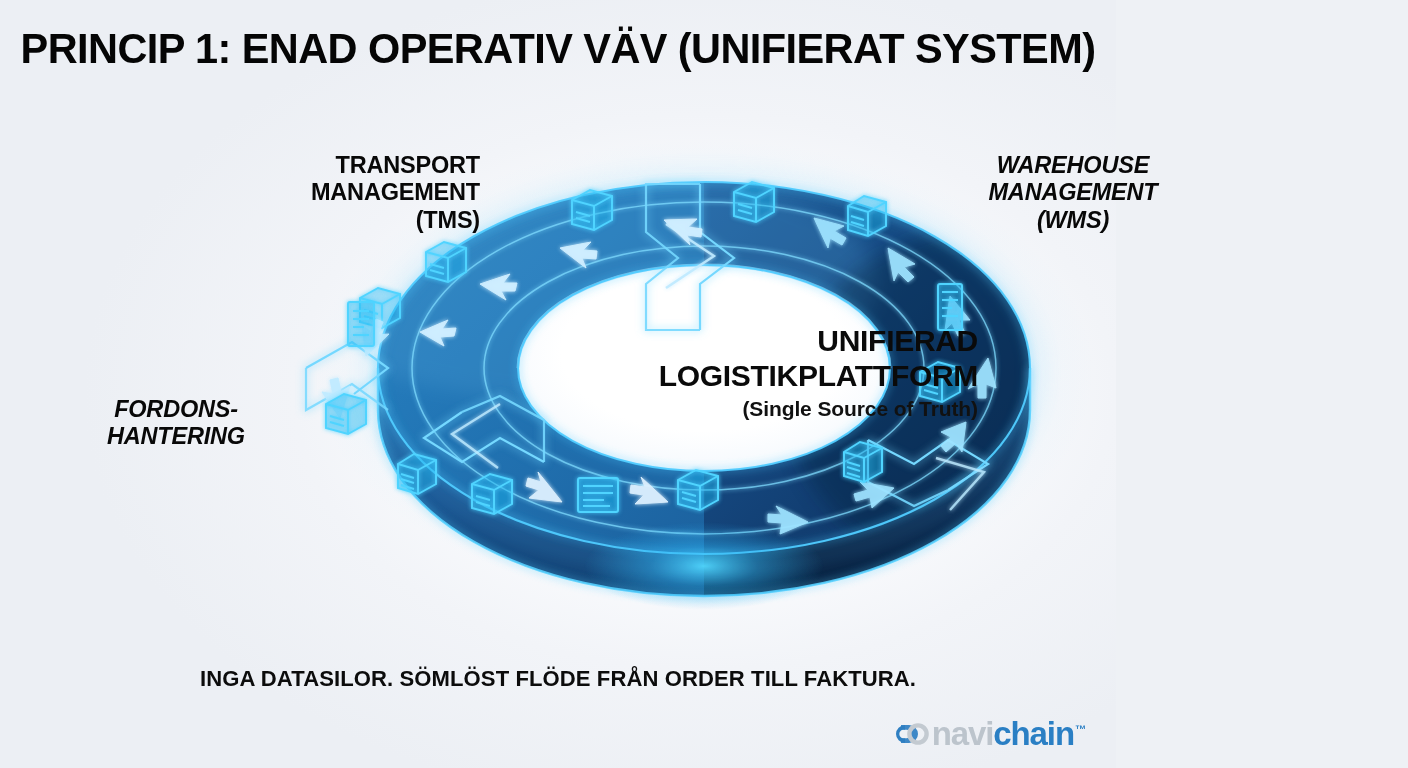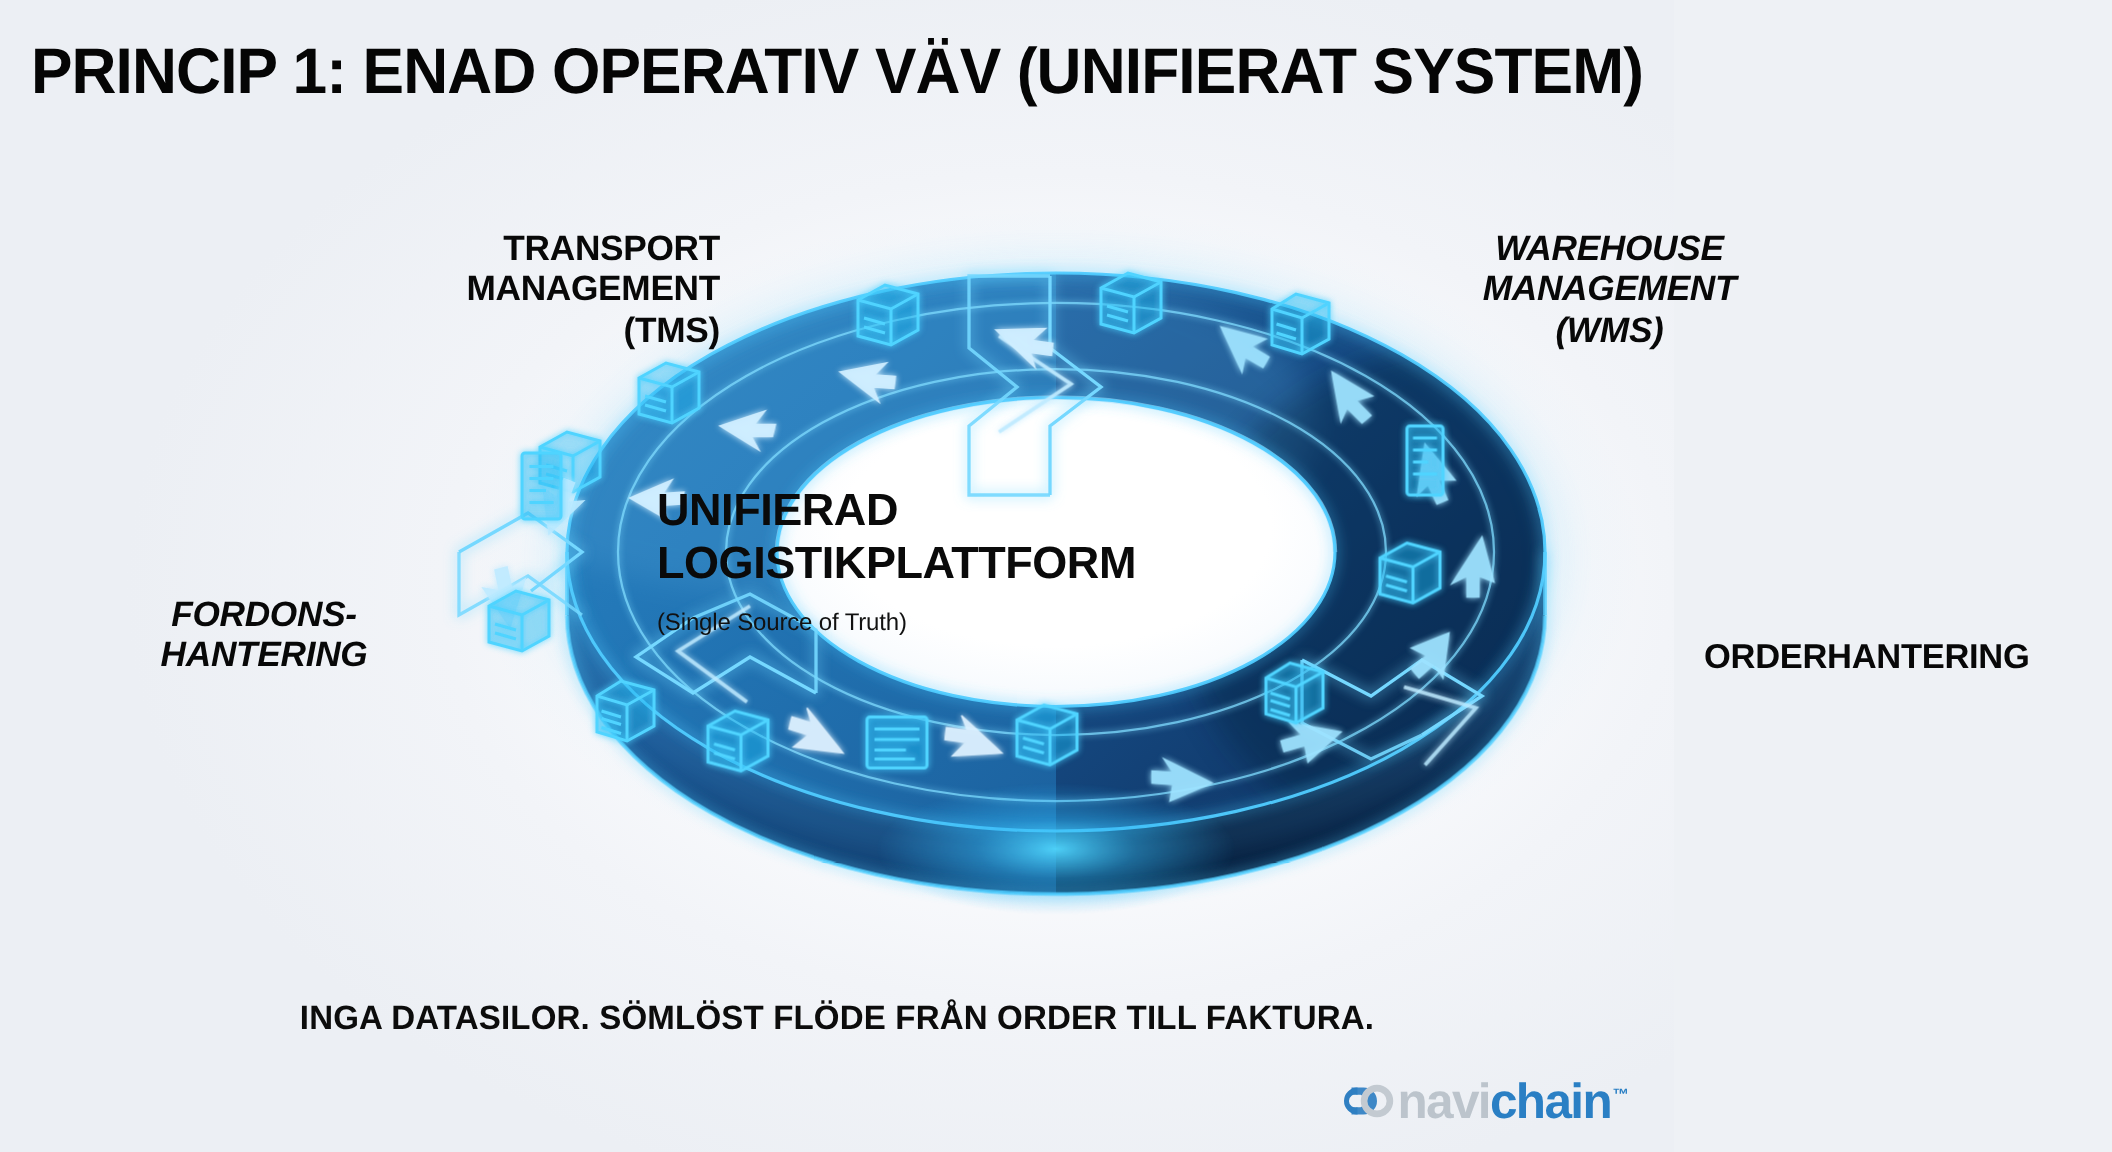--- a/index.html
+++ b/index.html
@@ -41,29 +41,29 @@
     white-space:pre-line;
   }
   #lbl-tms{ left:244px; top:152px; text-align:right; width:236px;}
   #lbl-wms{ left:955px; top:152px; text-align:center; width:236px;font-style:italic;}
   #lbl-fleet{ left:58px;  top:396px; text-align:center; width:236px;font-style:italic;}
   #lbl-order{ left:1136px;top:424px; text-align:left;   width:270px; font-size:23px;}
   #lbl-invoice{ left:0; right:0; top:618px; text-align:center; width:1408px; font-size:22px;}
 
   
   #center{
-    position:absolute;left:438px;top:324px;width:540px;text-align:left;
+    position:absolute;left:438px;top:324px;width:540px;text-align:right;
     pointer-events:none;
   }
   #center .c1{
     font-size:30px;font-weight:800;color:#0a0a0a;line-height:1.16;letter-spacing:-0.3px;
   }
   #center .c2{
-    margin-top:13px;
-    font-size:16px;font-weight:400;color:#111;letter-spacing:-0.1px;
+    margin-top:3px;
+    font-size:21px;font-weight:700;color:#111;letter-spacing:-0.1px;
   }
   
   #tagline{
     position:absolute;left:0;right:0;top:666px;text-align:center;
     font-size:22.5px;font-weight:600;color:#0c0c0c;letter-spacing:0.1px;
     transform:scaleX(0.98);
   }
   
   #logo{
     position:absolute;right:30px;bottom:18px;
@@ -374,21 +374,20 @@
   </div>
 
   <div class="olabel" id="lbl-tms">TRANSPORT
 MANAGEMENT
 (TMS)</div>
   <div class="olabel" id="lbl-wms">WAREHOUSE
 MANAGEMENT
 (WMS)</div>
   <div class="olabel" id="lbl-fleet">FORDONS-
 HANTERING</div>
-  <div class="olabel" id="lbl-order">ORDERHANTERING</div>
 
   <div id="center">
     <div class="c1" style="white-space:pre-line">UNIFIERAD
 LOGISTIKPLATTFORM</div>
     <div class="c2">(Single Source of Truth)</div>
   </div>
 
   <div id="tagline">INGA DATASILOR. SÖMLÖST FLÖDE FRÅN ORDER TILL FAKTURA.</div>
 
   <div id="logo">

